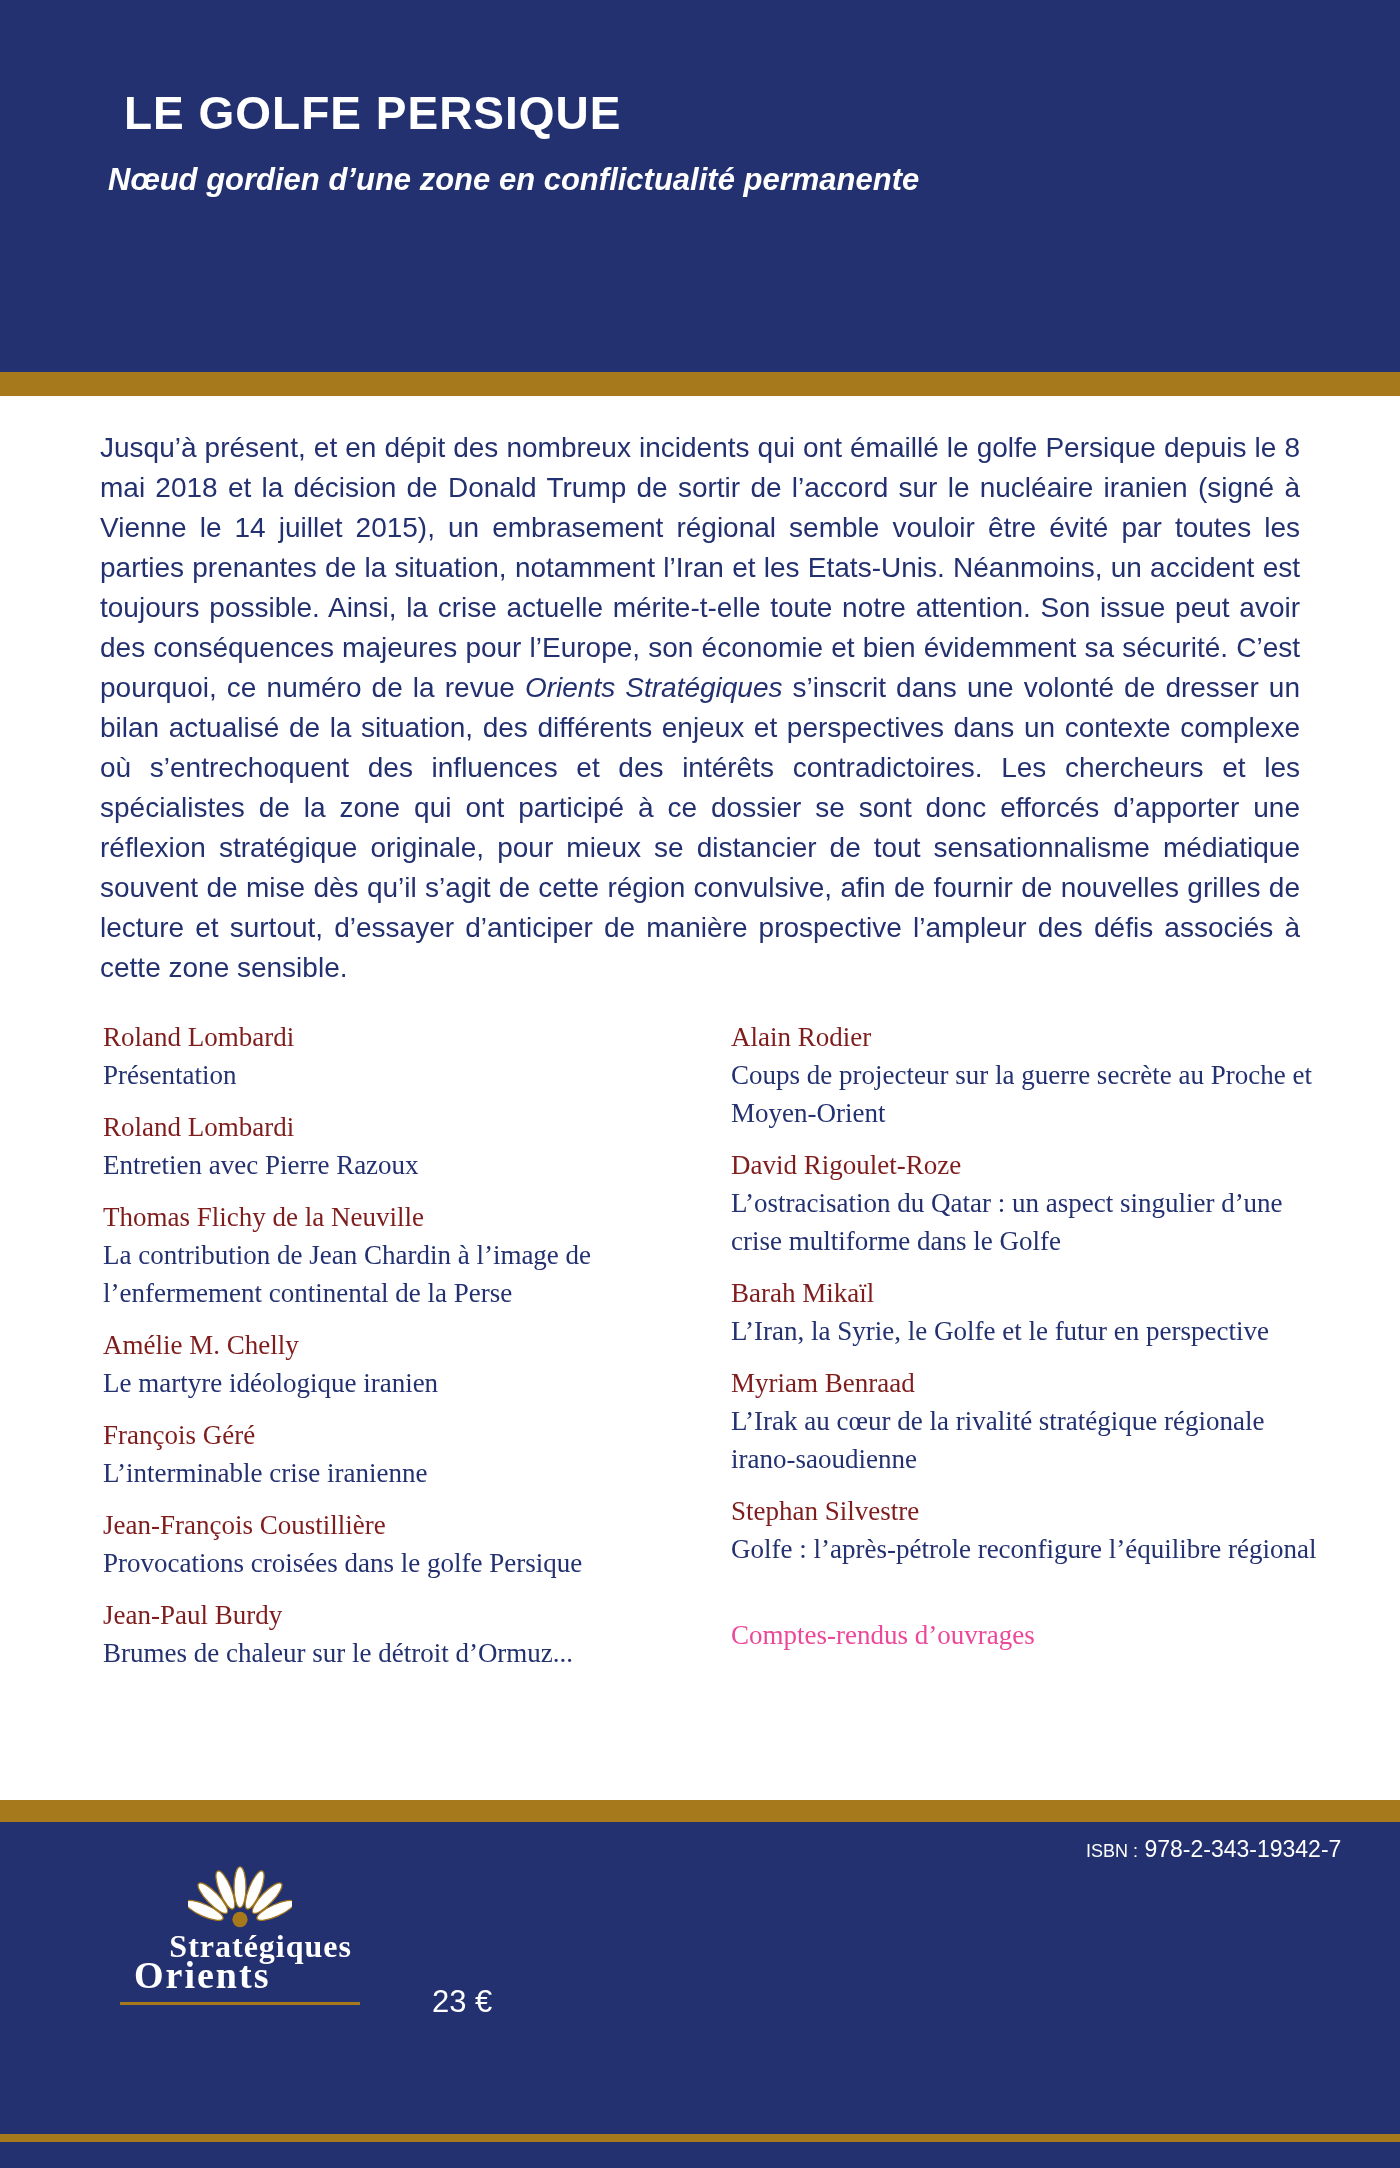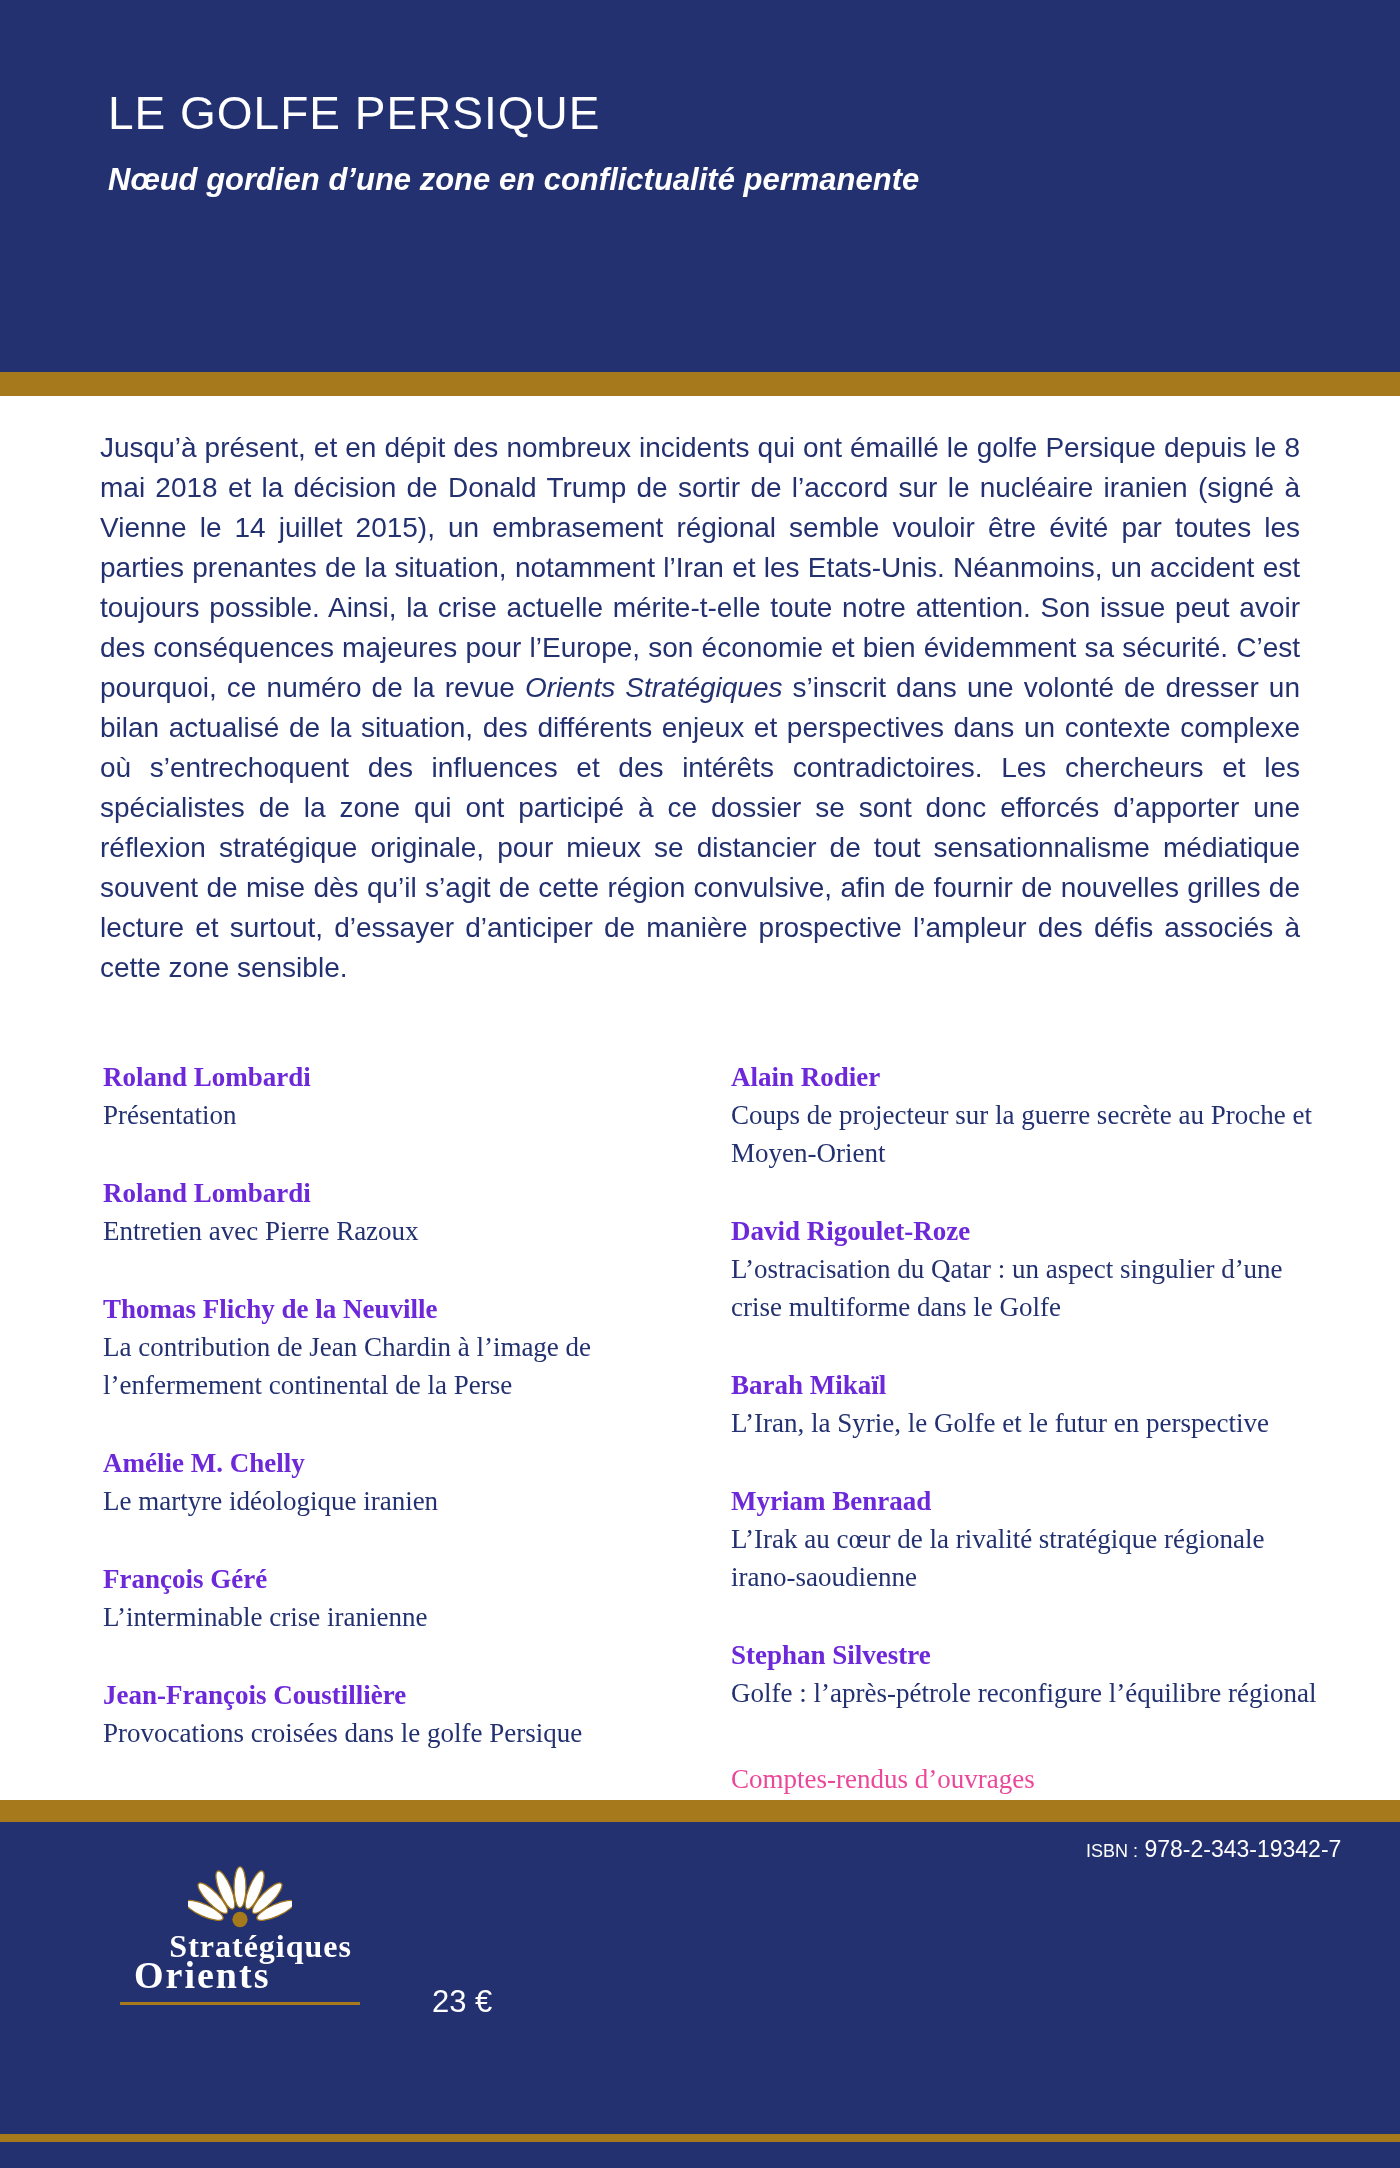--- a/index.html
+++ b/index.html
@@ -16,25 +16,25 @@
 
   
   .header {
     position: absolute;
     top: 0; left: 0; right: 0;
     height: 372px;
     background: #233170;
   }
   .header-title {
     position: absolute;
-    left: 108px;
+    left: 124px;
     top: 86px;
     color: #ffffff;
     font-size: 46px;
-    font-weight: normal;
+    font-weight: bold;
     letter-spacing: 1px;
     font-family: "Liberation Sans", sans-serif;
   }
   .header-subtitle {
     position: absolute;
     left: 108px;
     top: 162px;
     color: #ffffff;
     font-size: 31px;
     font-weight: bold;
@@ -67,25 +67,24 @@
     left: 103px;
     right: 70px;
     display: flex;
     gap: 58px;
     font-family: "Liberation Serif", serif;
   }
   .toc-col.toc-left { width: 570px; flex: 0 0 570px; }
   .toc-col.toc-right { width: 600px; flex: 0 0 600px; }
   .toc-entry { margin-bottom: 14px; }
   .toc-author {
-    color: #6d28d9;
-    font-weight: bold;
+    color: #7f1d1d;
+    font-weight: normal;
     font-size: 27px;
     line-height: 38px;
-    margin-top: 40px;
   }
   .toc-title {
     color: #233170;
     font-size: 27px;
     line-height: 38px;
   }
   .toc-extra {
     margin-top: 48px;
     color: #ec4899;
     font-size: 27px;

